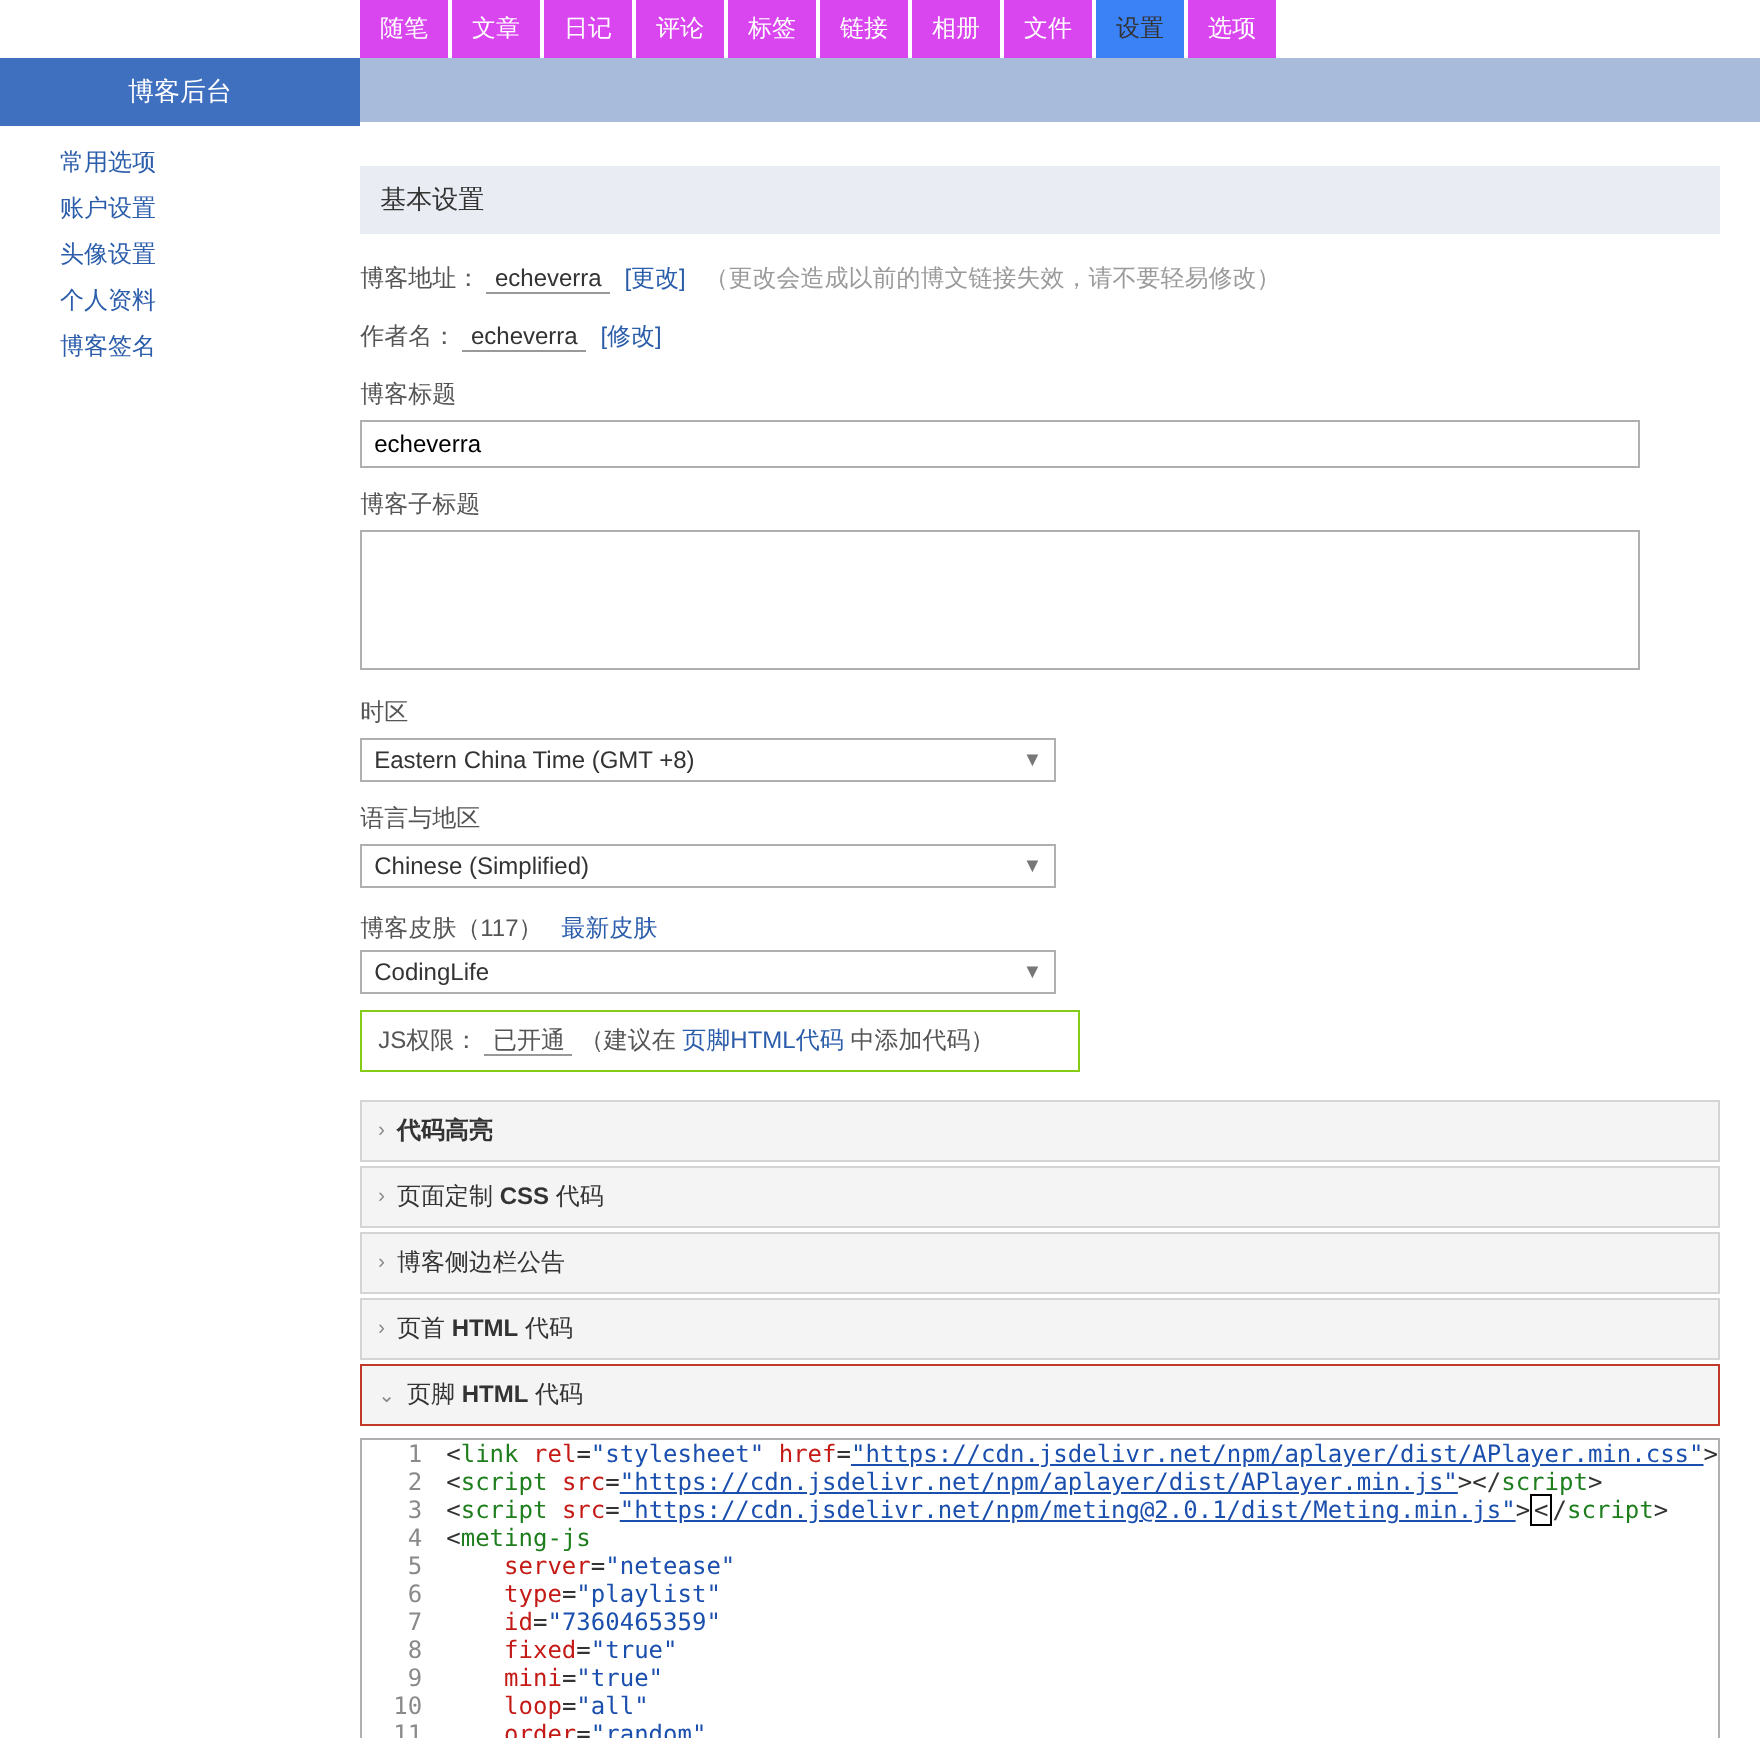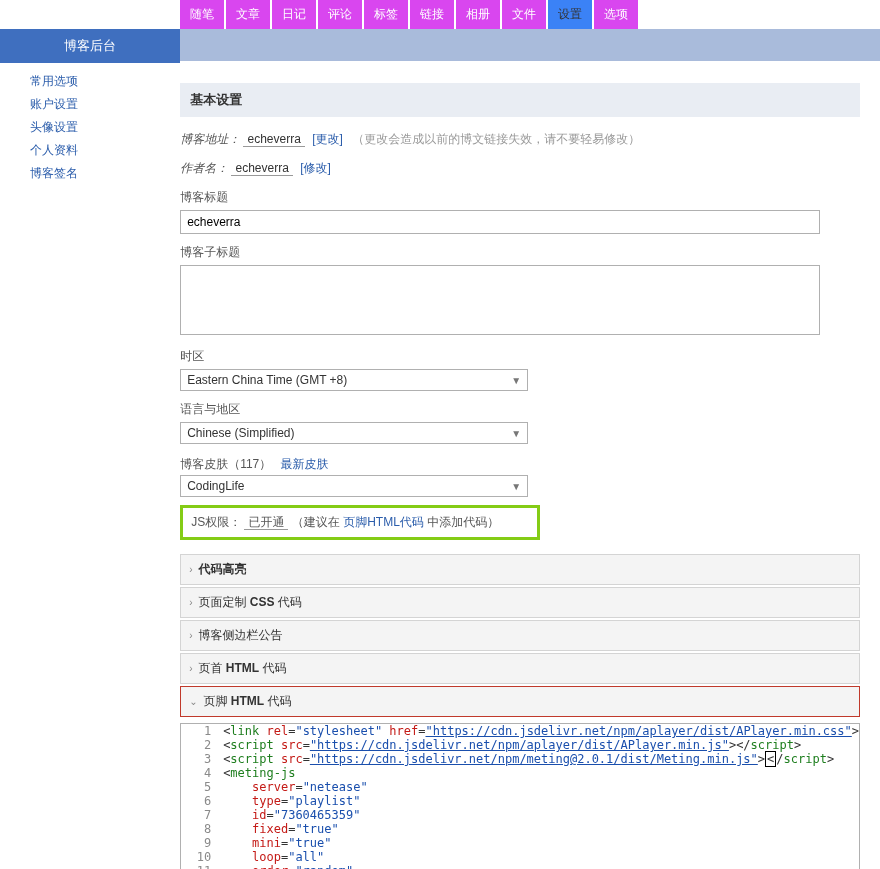--- a/index.html
+++ b/index.html
@@ -8,34 +8,34 @@
 .topbar { display: flex; padding-left: 180px; background:#fff; }
 .topbar .tab { padding: 6px 10px; background:#d946ef; color:#fff; margin-right:2px; font-size:12px; cursor:pointer; }
 .topbar .tab.active { background:#3b82f6; color:#333; }
 .header { display:flex; }
 .sidebar-header { width:180px; background:#3f6fbf; color:#fff; text-align:center; padding:8px 0; font-size:13px; }
 .tabstrip { flex:1; background:#a9bbdb; height:32px; }
 .body { display:flex; }
 .sidebar { width:180px; padding: 10px 0 0 30px; }
 .sidebar a { display:block; color:#2b5dab; font-size:12px; margin-bottom:6px; text-decoration:none; }
 .content { flex:1; padding: 20px 20px 20px 20px; }
-.section-title { background:#e9edf3; padding:8px 10px; font-weight:bold; font-size:13px; margin-bottom:14px; }
+.section-title { background:#e9edf3; padding:8px 10px; font-weight:normal; font-size:13px; margin-bottom:14px; }
 .row { margin-bottom:12px; color:#555; }
-.row .lbl { display:inline;font-style:italic; }
+.row .lbl { display:inline; }
 .row .val { display:inline; border-bottom:1px solid #999; padding:0 4px; color:#333; }
 .row .link { color:#2b5dab; margin-left:4px; }
 .row .hint { color:#9a9a9a; margin-left:6px; }
 .field-label { color:#555; margin-bottom:4px; margin-top:10px; }
 input.text { width: 640px; border:1px solid #b0b0b0; padding:4px 6px; font-size:12px; }
 textarea.text { width: 640px; height:70px; border:1px solid #b0b0b0; padding:4px 6px; font-size:12px; resize:none; }
 .select { width:348px; border:1px solid #b0b0b0; padding:3px 6px; font-size:12px; background:#fff; display:flex; justify-content:space-between; align-items:center; cursor:pointer; margin-top:2px; }
 .select .arrow { color:#777; font-size:10px; }
 .skin-line { margin-top:12px; color:#555; }
 .skin-line .latest { color:#2b5dab; margin-left:6px; }
-.jsbox { border:3px solid #84cc16; padding:6px 8px; margin-top:8px; width:360px; color:#555; }
+.jsbox { border:1px solid #84cc16; padding:6px 8px; margin-top:8px; width:360px; color:#555; }
 .accordion { margin-top:14px; }
 .acc-item { border:1px solid #d4d4d4; background:#f4f4f4; padding:6px 8px; margin-bottom:2px; font-size:12px; color:#333; cursor:pointer; display:flex; align-items:center; }
 .acc-item.highlight { border:1px solid #c0392b; }
 .acc-item .chev { color:#888; margin-right:6px; font-size:10px; }
 .code-editor { border:1px solid #b0b0b0; margin-top:6px; font-family: Consolas, monospace; font-size:12px; }
 .code-line { display:flex; }
 .gutter { width:38px; text-align:right; padding-right:8px; color:#8a8a8a; background:#fff; user-select:none; }
 .code { flex:1; white-space:pre; padding-left:4px; }
 .tok-tag { color:#1e7e1e; }
 .tok-attr { color:#c41a16;text-align:center; }

